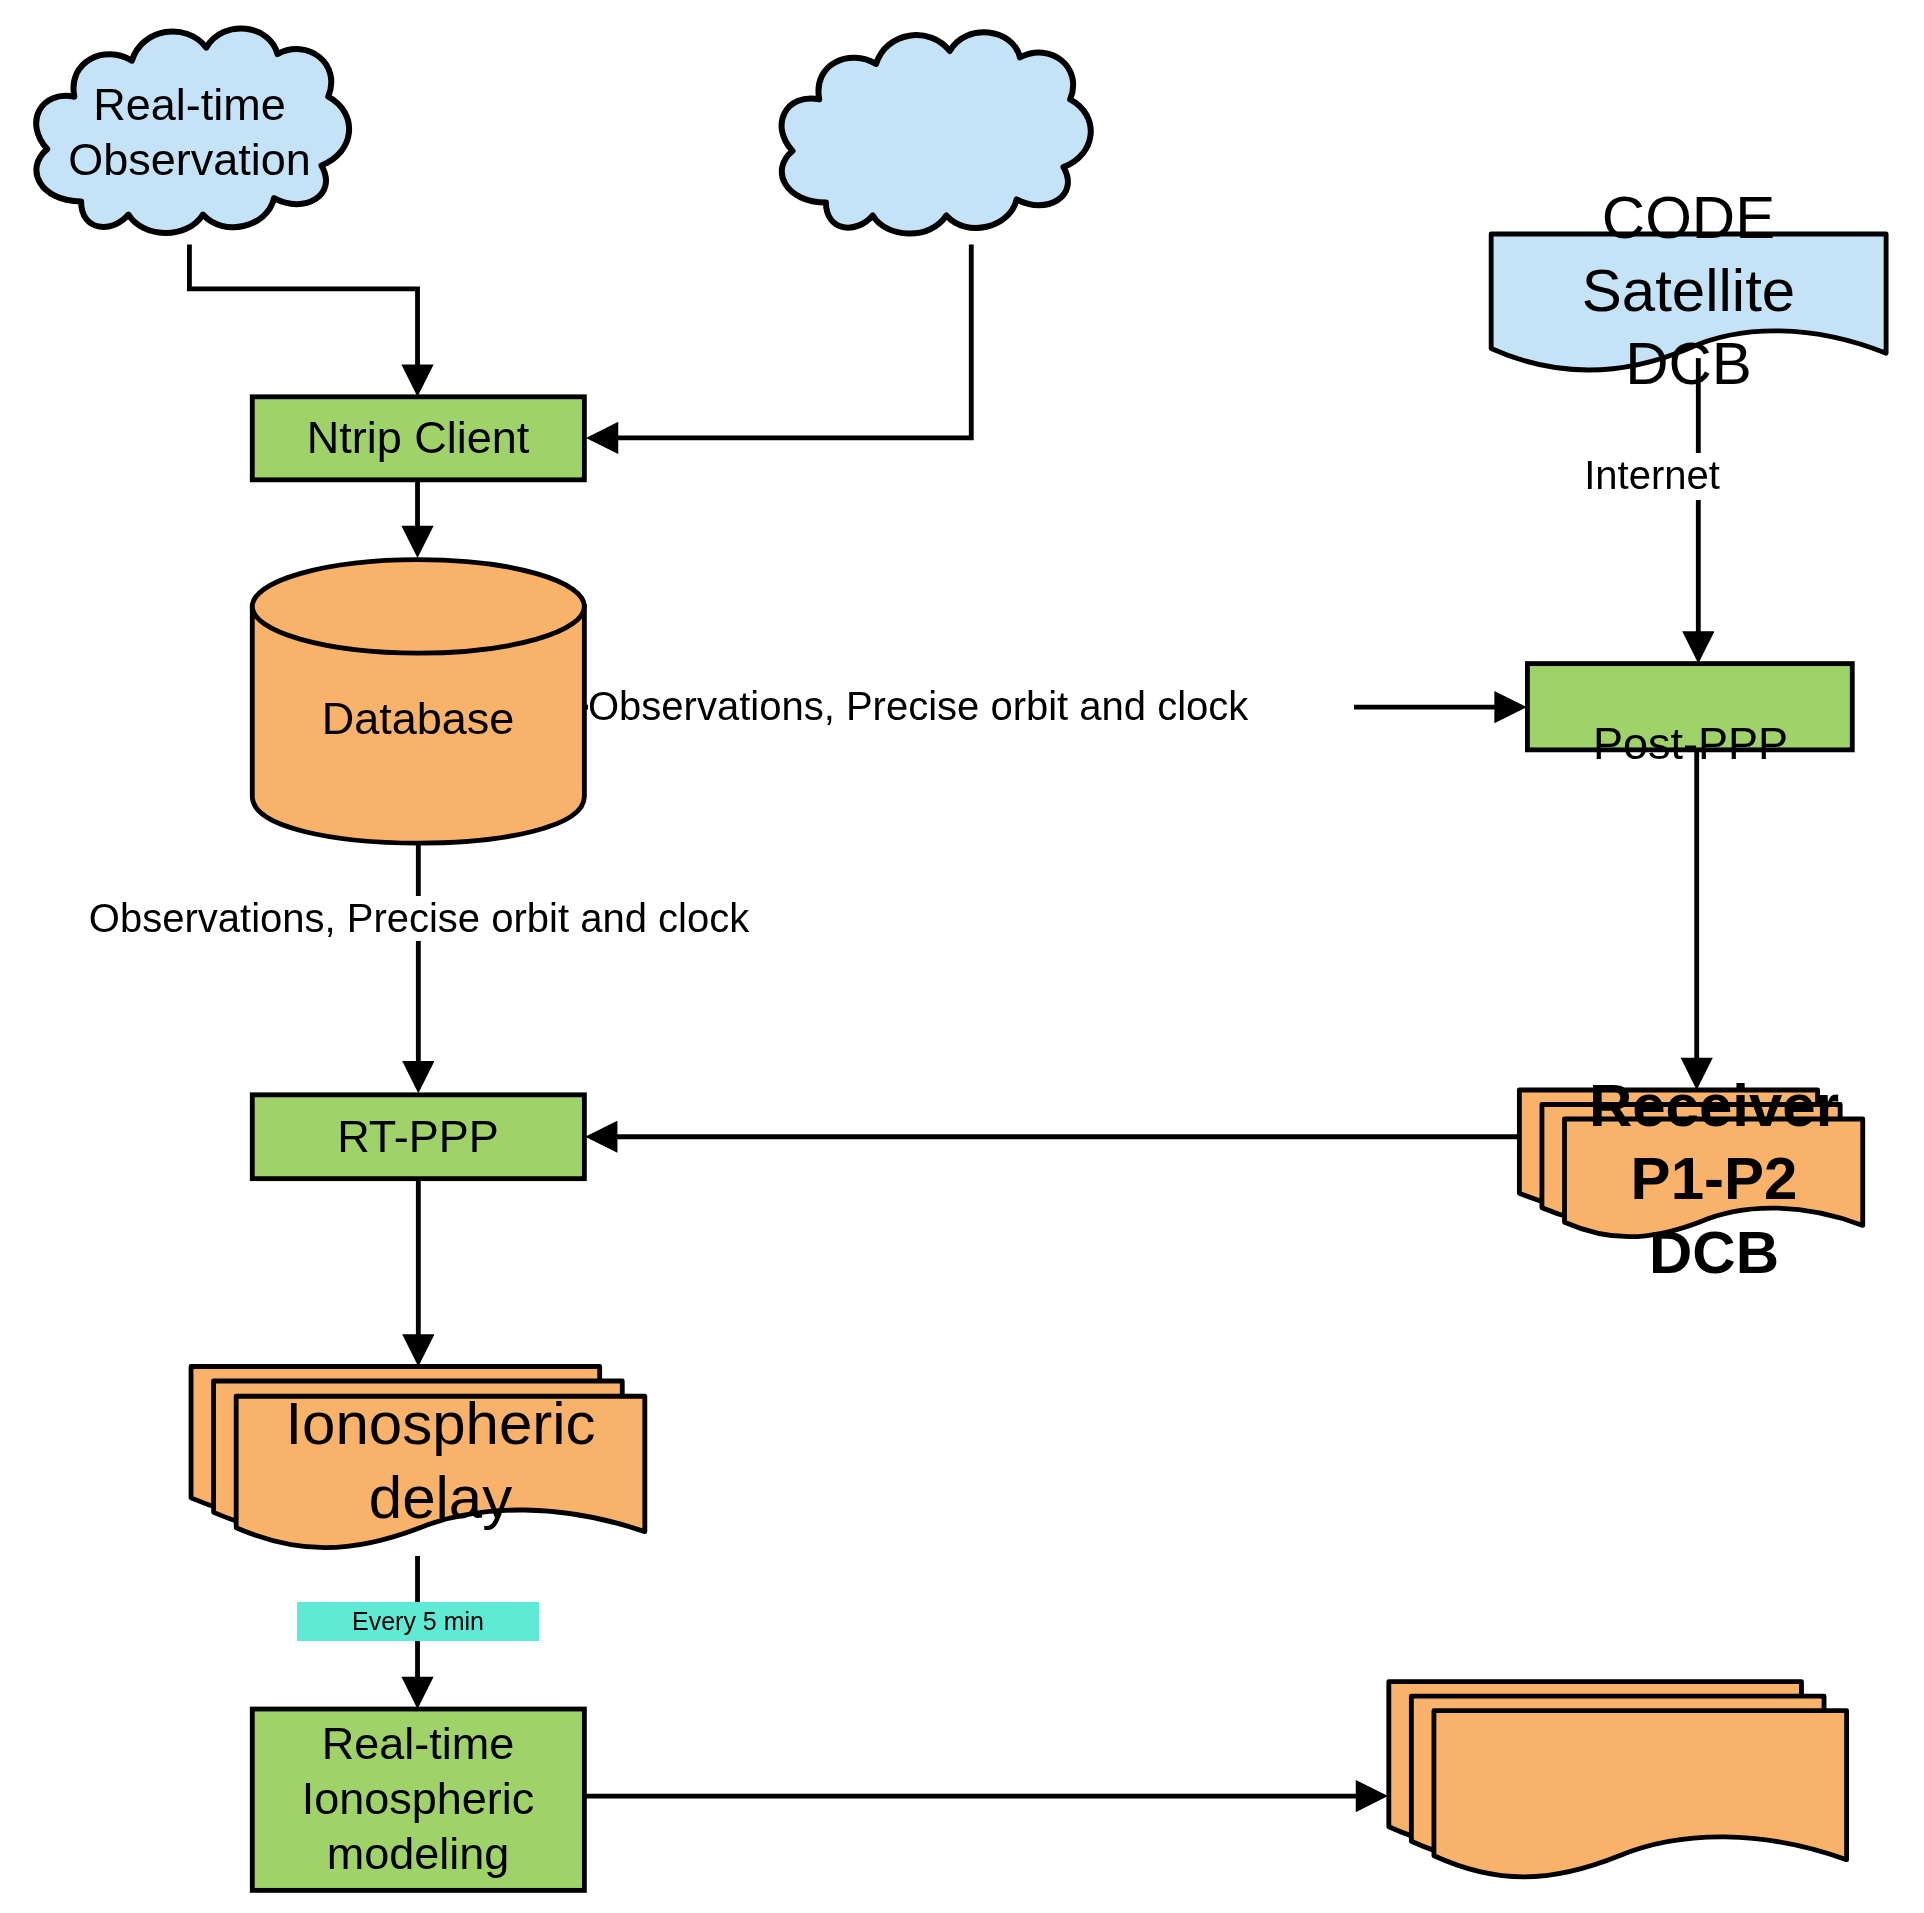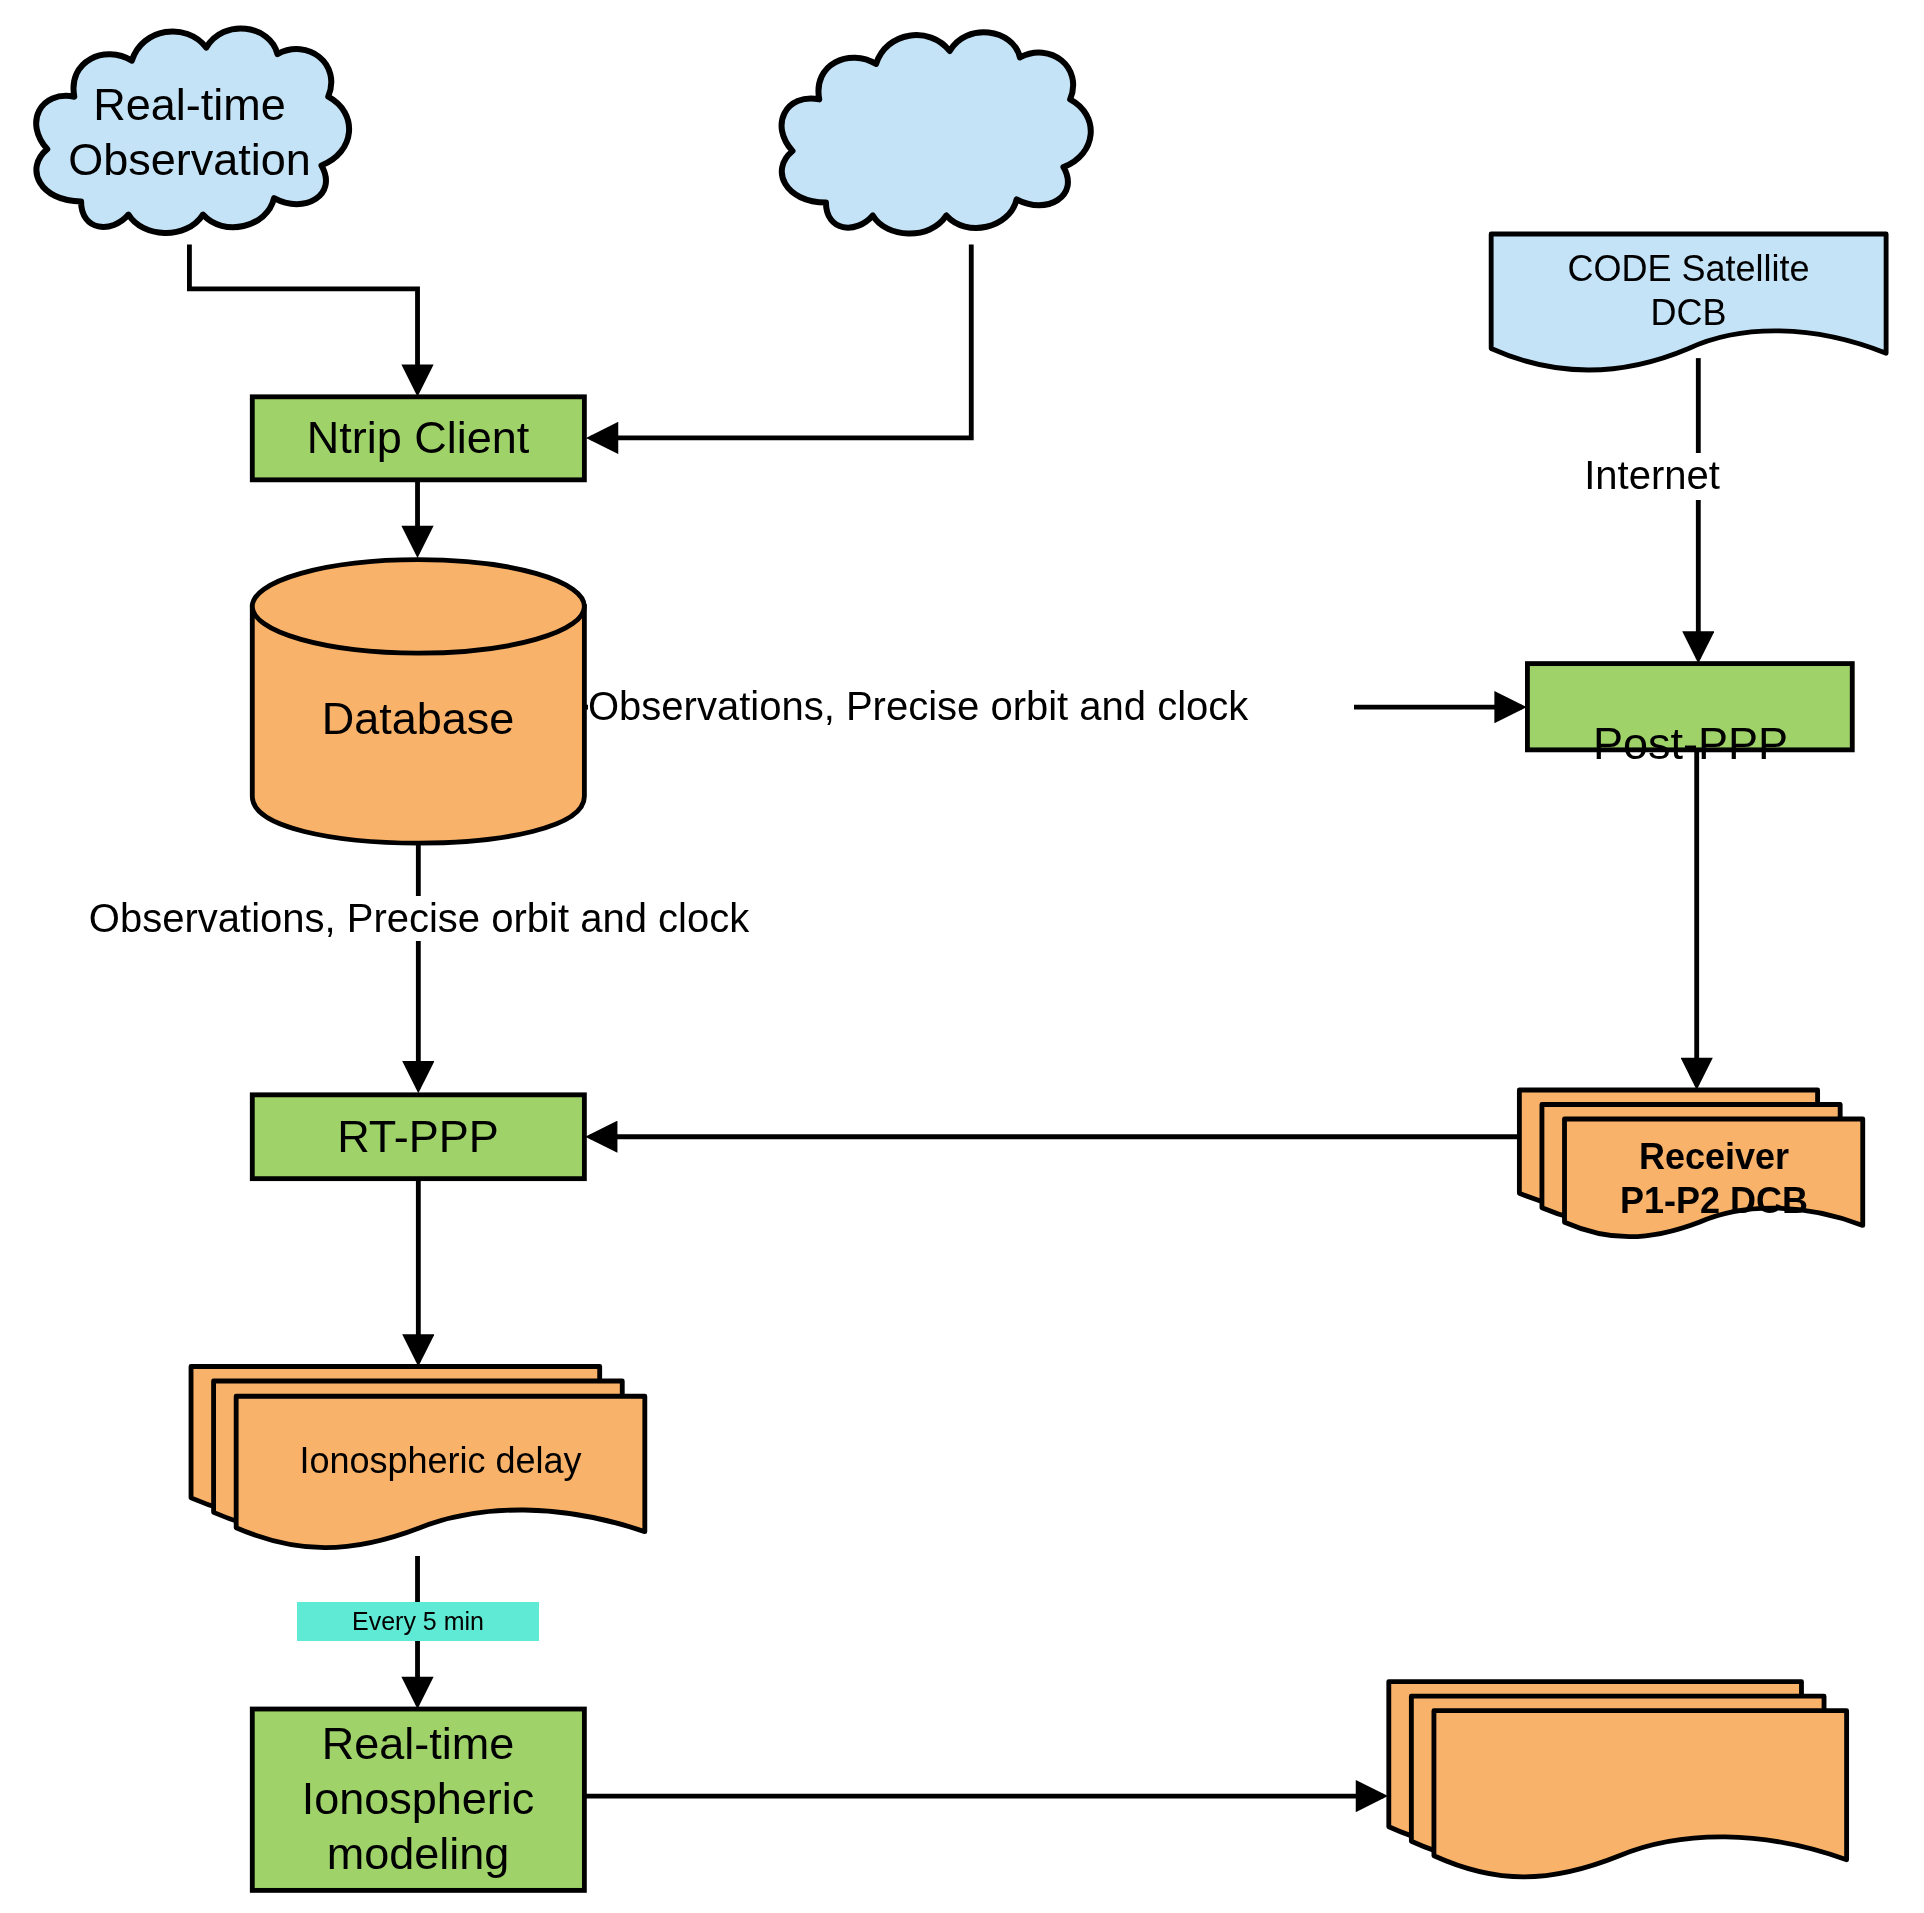--- a/index.html
+++ b/index.html
@@ -13,21 +13,21 @@
   #shapes{position:absolute;left:0;top:0;}
   .lbl{
     position:absolute;
     display:flex;align-items:center;justify-content:center;
     text-align:center;
     white-space:pre-line;
     line-height:1.22;
     color:#000;
   }
   .node-lbl{font-size:45px;}
-  .doc-lbl{font-size:36px;}
+  .doc-lbl{font-size:60px;}
   .edge-lbl{font-size:40px;background:#ffffff;}
   .edge-lbl.left{justify-content:flex-start;text-align:left;}
   .small-lbl{font-size:25px;background:#5eead4;}
 </style>
 </head>
 <body>
 
 <div id="canvas">
 
   <svg id="shapes" width="1924" height="1914" viewBox="0 0 2387 2374">

